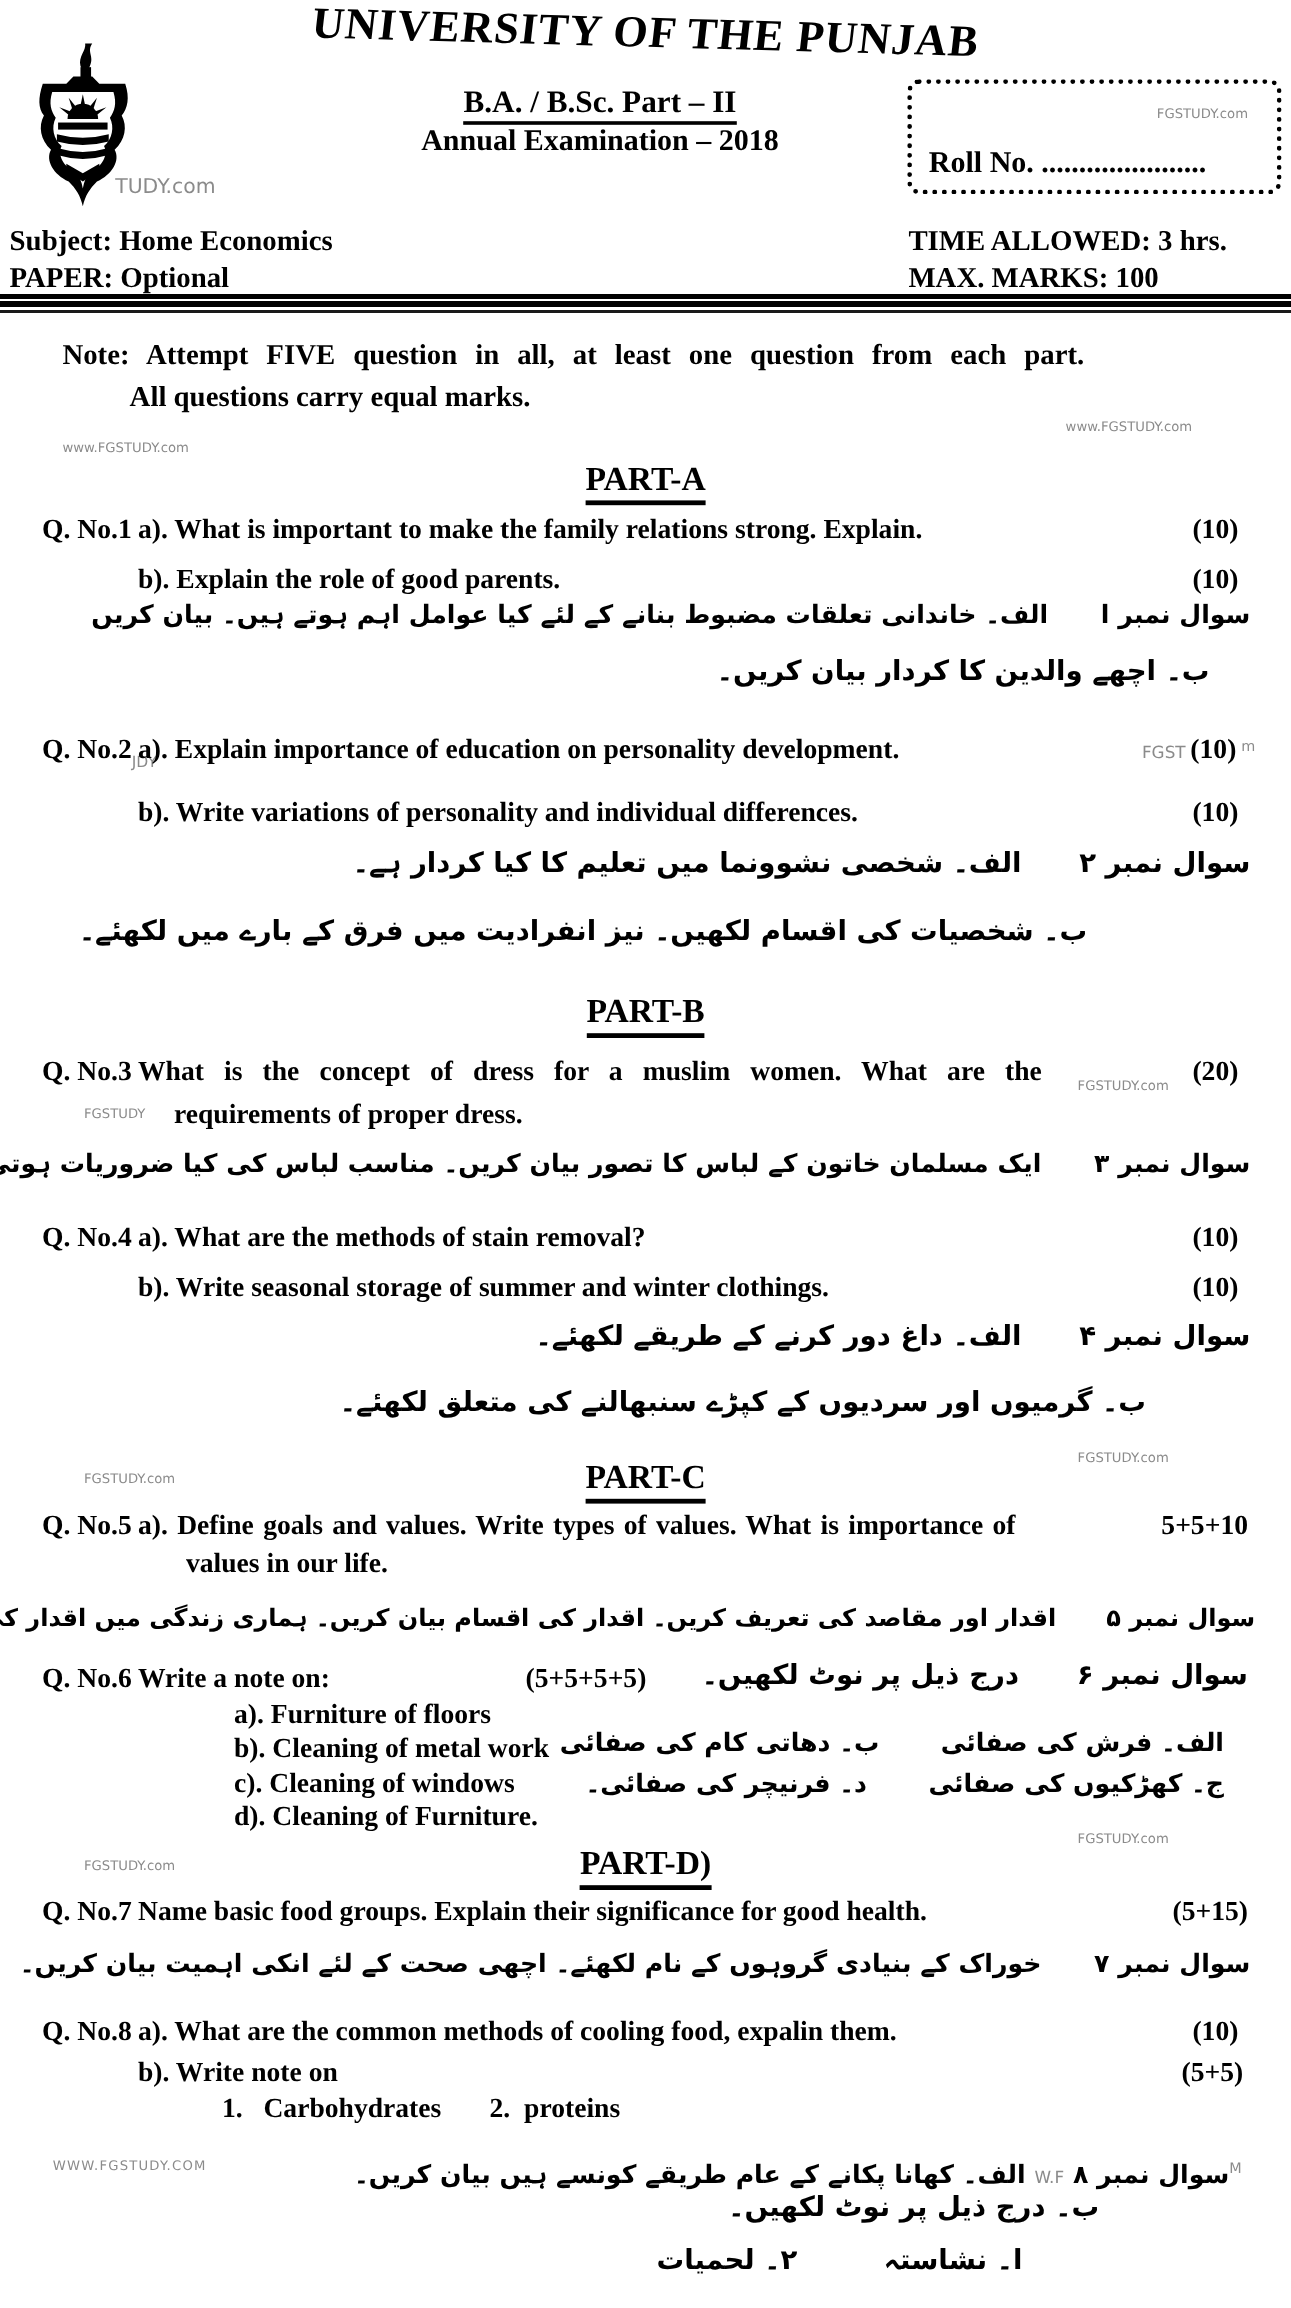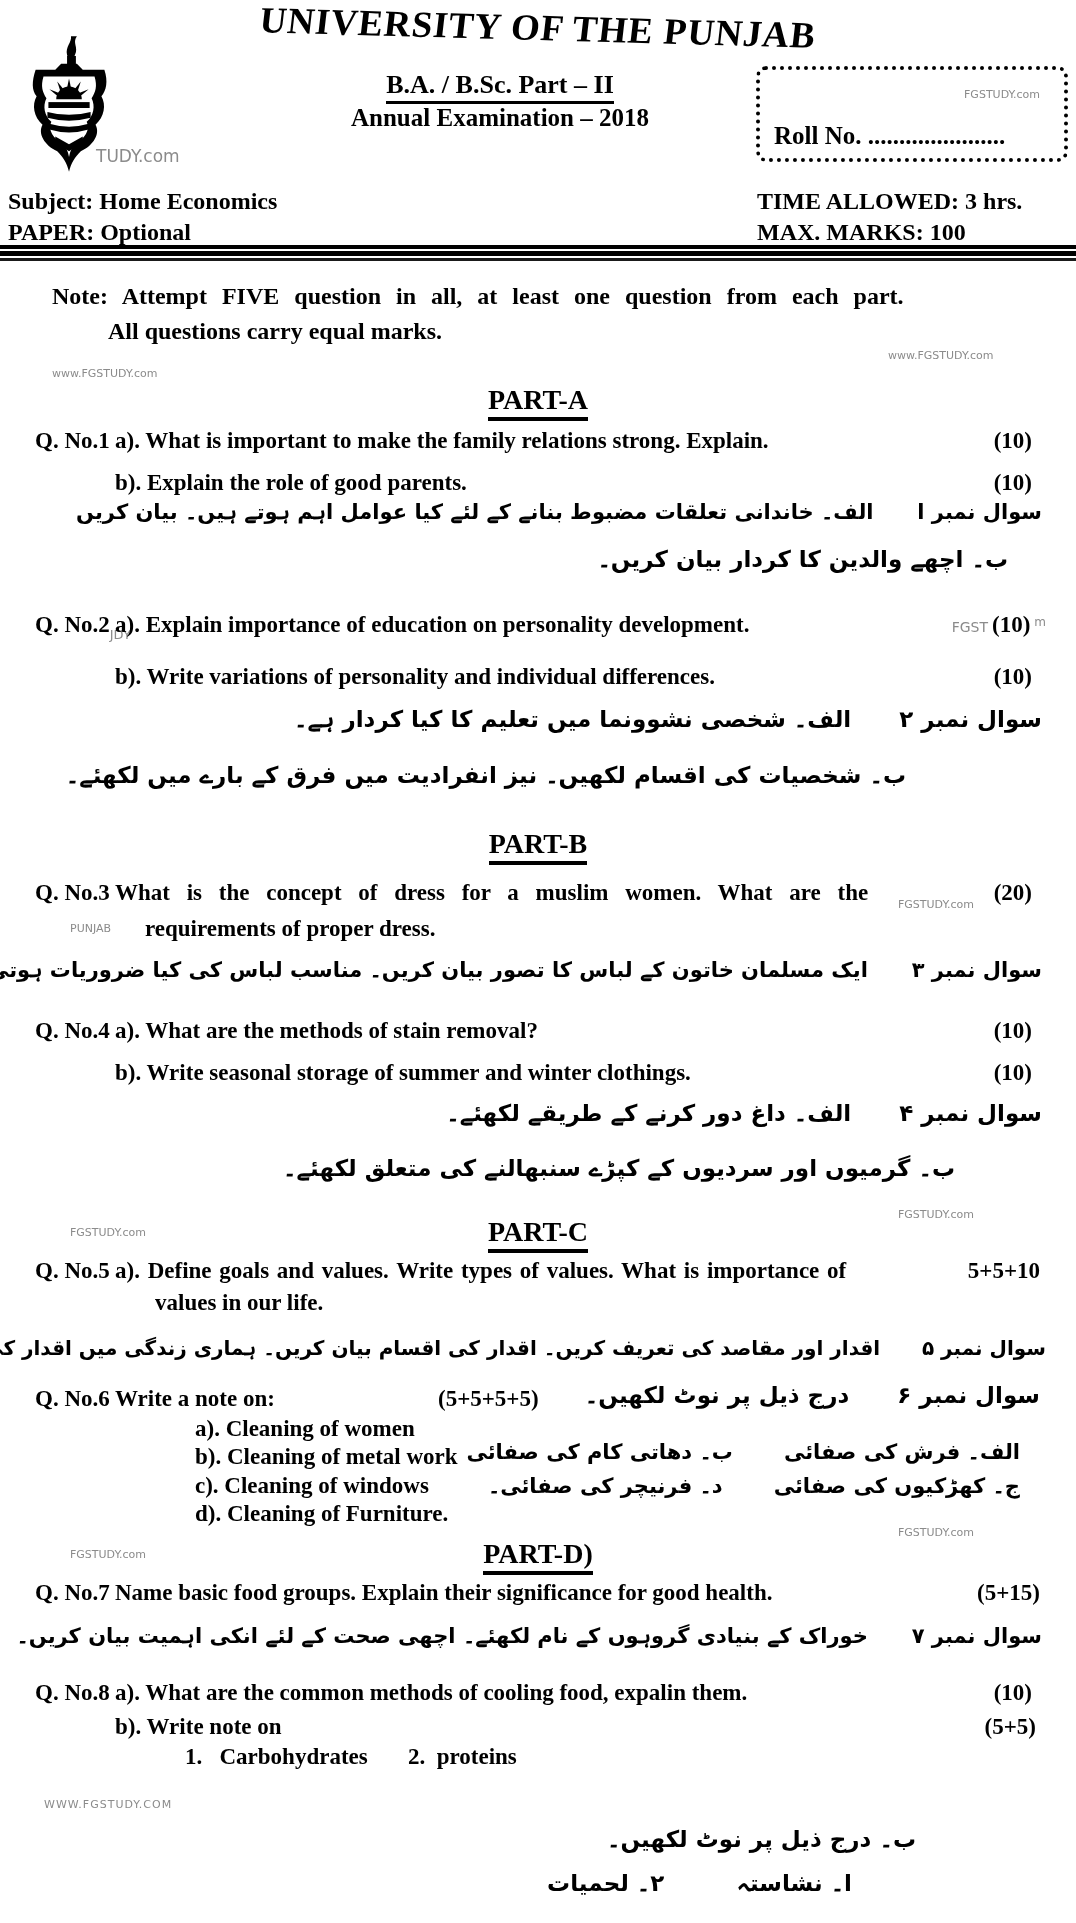--- a/index.html
+++ b/index.html
@@ -108,21 +108,21 @@
   <div class="abs urdu" style="right:170px;top:762px;" dir="rtl">ب۔ شخصیات کی اقسام لکھیں۔ نیز انفرادیت میں فرق کے بارے میں لکھئے۔</div>
 
   <div class="abs part" style="left:0;top:828px;">
     <span class="uline">PART-B</span>
   </div>
 
   <div class="abs en" style="left:35px;top:880px;">Q. No.3</div>
   <div class="abs en just" style="left:115px;top:880px;">What is the concept of dress for a muslim women. What are  the</div>
   <div class="abs marks" style="right:44px;top:880px;">(20)</div>
   <div class="abs wm" style="left:898px;top:898px;">FGSTUDY.com</div>
-  <div class="abs wm" style="left:70px;top:922px;">PUNJAB</div>
+  <div class="abs wm" style="left:70px;top:922px;">FGSTUDY</div>
   <div class="abs en" style="left:145px;top:916px;">requirements of proper dress.</div>
   <div class="abs urdu urdu-sm" style="right:34px;top:958px;" dir="rtl">سوال نمبر ۳      ایک مسلمان خاتون کے لباس کا تصور بیان کریں۔ مناسب لباس کی کیا ضروریات ہوتی ہیں۔</div>
 
   <div class="abs en" style="left:35px;top:1018px;">Q. No.4</div>
   <div class="abs en" style="left:115px;top:1018px;">a). What are the methods of stain removal?</div>
   <div class="abs marks" style="right:44px;top:1018px;">(10)</div>
   <div class="abs en" style="left:115px;top:1060px;">b). Write seasonal storage of summer and winter clothings.</div>
   <div class="abs marks" style="right:44px;top:1060px;">(10)</div>
   <div class="abs urdu" style="right:34px;top:1100px;" dir="rtl">سوال نمبر ۴      الف۔ داغ دور کرنے کے طریقے لکھئے۔</div>
   <div class="abs urdu" style="right:121px;top:1155px;" dir="rtl">ب۔ گرمیوں اور سردیوں کے کپڑے سنبھالنے کی متعلق لکھئے۔</div>
@@ -136,21 +136,21 @@
   <div class="abs en" style="left:35px;top:1258px;">Q. No.5</div>
   <div class="abs en ws2" style="left:115px;top:1258px;">a). Define goals and values. Write types of values. What is importance of</div>
   <div class="abs marks" style="right:36px;top:1258px;">5+5+10</div>
   <div class="abs en" style="left:115px;top:1290px;margin-left:40px;">values in our life.</div>
   <div class="abs urdu" style="right:30px;top:1336px;font-size:20px;" dir="rtl">سوال نمبر ۵      اقدار اور مقاصد کی تعریف کریں۔ اقدار کی اقسام بیان کریں۔ ہماری زندگی میں اقدار کی کیا اہمیت ہے بیان کریں۔</div>
 
   <div class="abs en" style="left:35px;top:1386px;">Q. No.6</div>
   <div class="abs en" style="left:115px;top:1386px;">Write a note on:</div>
   <div class="abs marks" style="left:438px;top:1386px;">(5+5+5+5)</div>
   <div class="abs urdu" style="right:36px;top:1382px;" dir="rtl">سوال نمبر ۶      درج ذیل پر نوٹ لکھیں۔</div>
-  <div class="abs en" style="left:195px;top:1416px;">a). Cleaning of women</div>
+  <div class="abs en" style="left:195px;top:1416px;">a). Furniture of floors</div>
   <div class="abs en" style="left:195px;top:1444px;">b). Cleaning of metal work</div>
   <div class="abs urdu urdu-sm" style="right:56px;top:1440px;" dir="rtl">الف۔ فرش کی صفائی       ب۔ دھاتی کام کی صفائی</div>
   <div class="abs en" style="left:195px;top:1473px;">c). Cleaning of windows</div>
   <div class="abs urdu urdu-sm" style="right:56px;top:1474px;" dir="rtl">ج۔ کھڑکیوں کی صفائی       د۔ فرنیچر کی صفائی۔</div>
   <div class="abs en" style="left:195px;top:1501px;">d). Cleaning of Furniture.</div>
 
   <div class="abs wm" style="left:898px;top:1526px;">FGSTUDY.com</div>
   <div class="abs part" style="left:0;top:1538px;">
     <span class="uline">PART-D)</span>
   </div>
@@ -163,16 +163,19 @@
 
   <div class="abs en" style="left:35px;top:1680px;">Q. No.8</div>
   <div class="abs en" style="left:115px;top:1680px;">a). What are the common methods of cooling food, expalin them.</div>
   <div class="abs marks" style="right:44px;top:1680px;">(10)</div>
   <div class="abs en" style="left:115px;top:1714px;">b). Write note on</div>
   <div class="abs marks" style="right:40px;top:1714px;">(5+5)</div>
   <div class="abs en" style="left:185px;top:1744px;white-space:pre;">1.   Carbohydrates       2.  proteins</div>
 
   <div class="abs wm" style="left:44px;top:1798px;letter-spacing:1px;">WWW.FGSTUDY.COM</div>
 
+  <div class="abs urdu urdu-sm" style="right:12px;top:1776px;" dir="rtl">
+    <span class="wm-sm sup">M</span><span>سوال نمبر ۸</span> <span class="wm-sm">W.F</span> <span>الف۔ کھانا پکانے کے عام طریقے کونسے ہیں بیان کریں۔</span>
+  </div>
   <div class="abs urdu" style="right:160px;top:1826px;" dir="rtl">ب۔ درج ذیل پر نوٹ لکھیں۔</div>
   <div class="abs urdu" style="right:224px;top:1870px;" dir="rtl">ا۔ نشاستہ         ۲۔ لحمیات</div>
 
 </div>
 
 </body></html>

